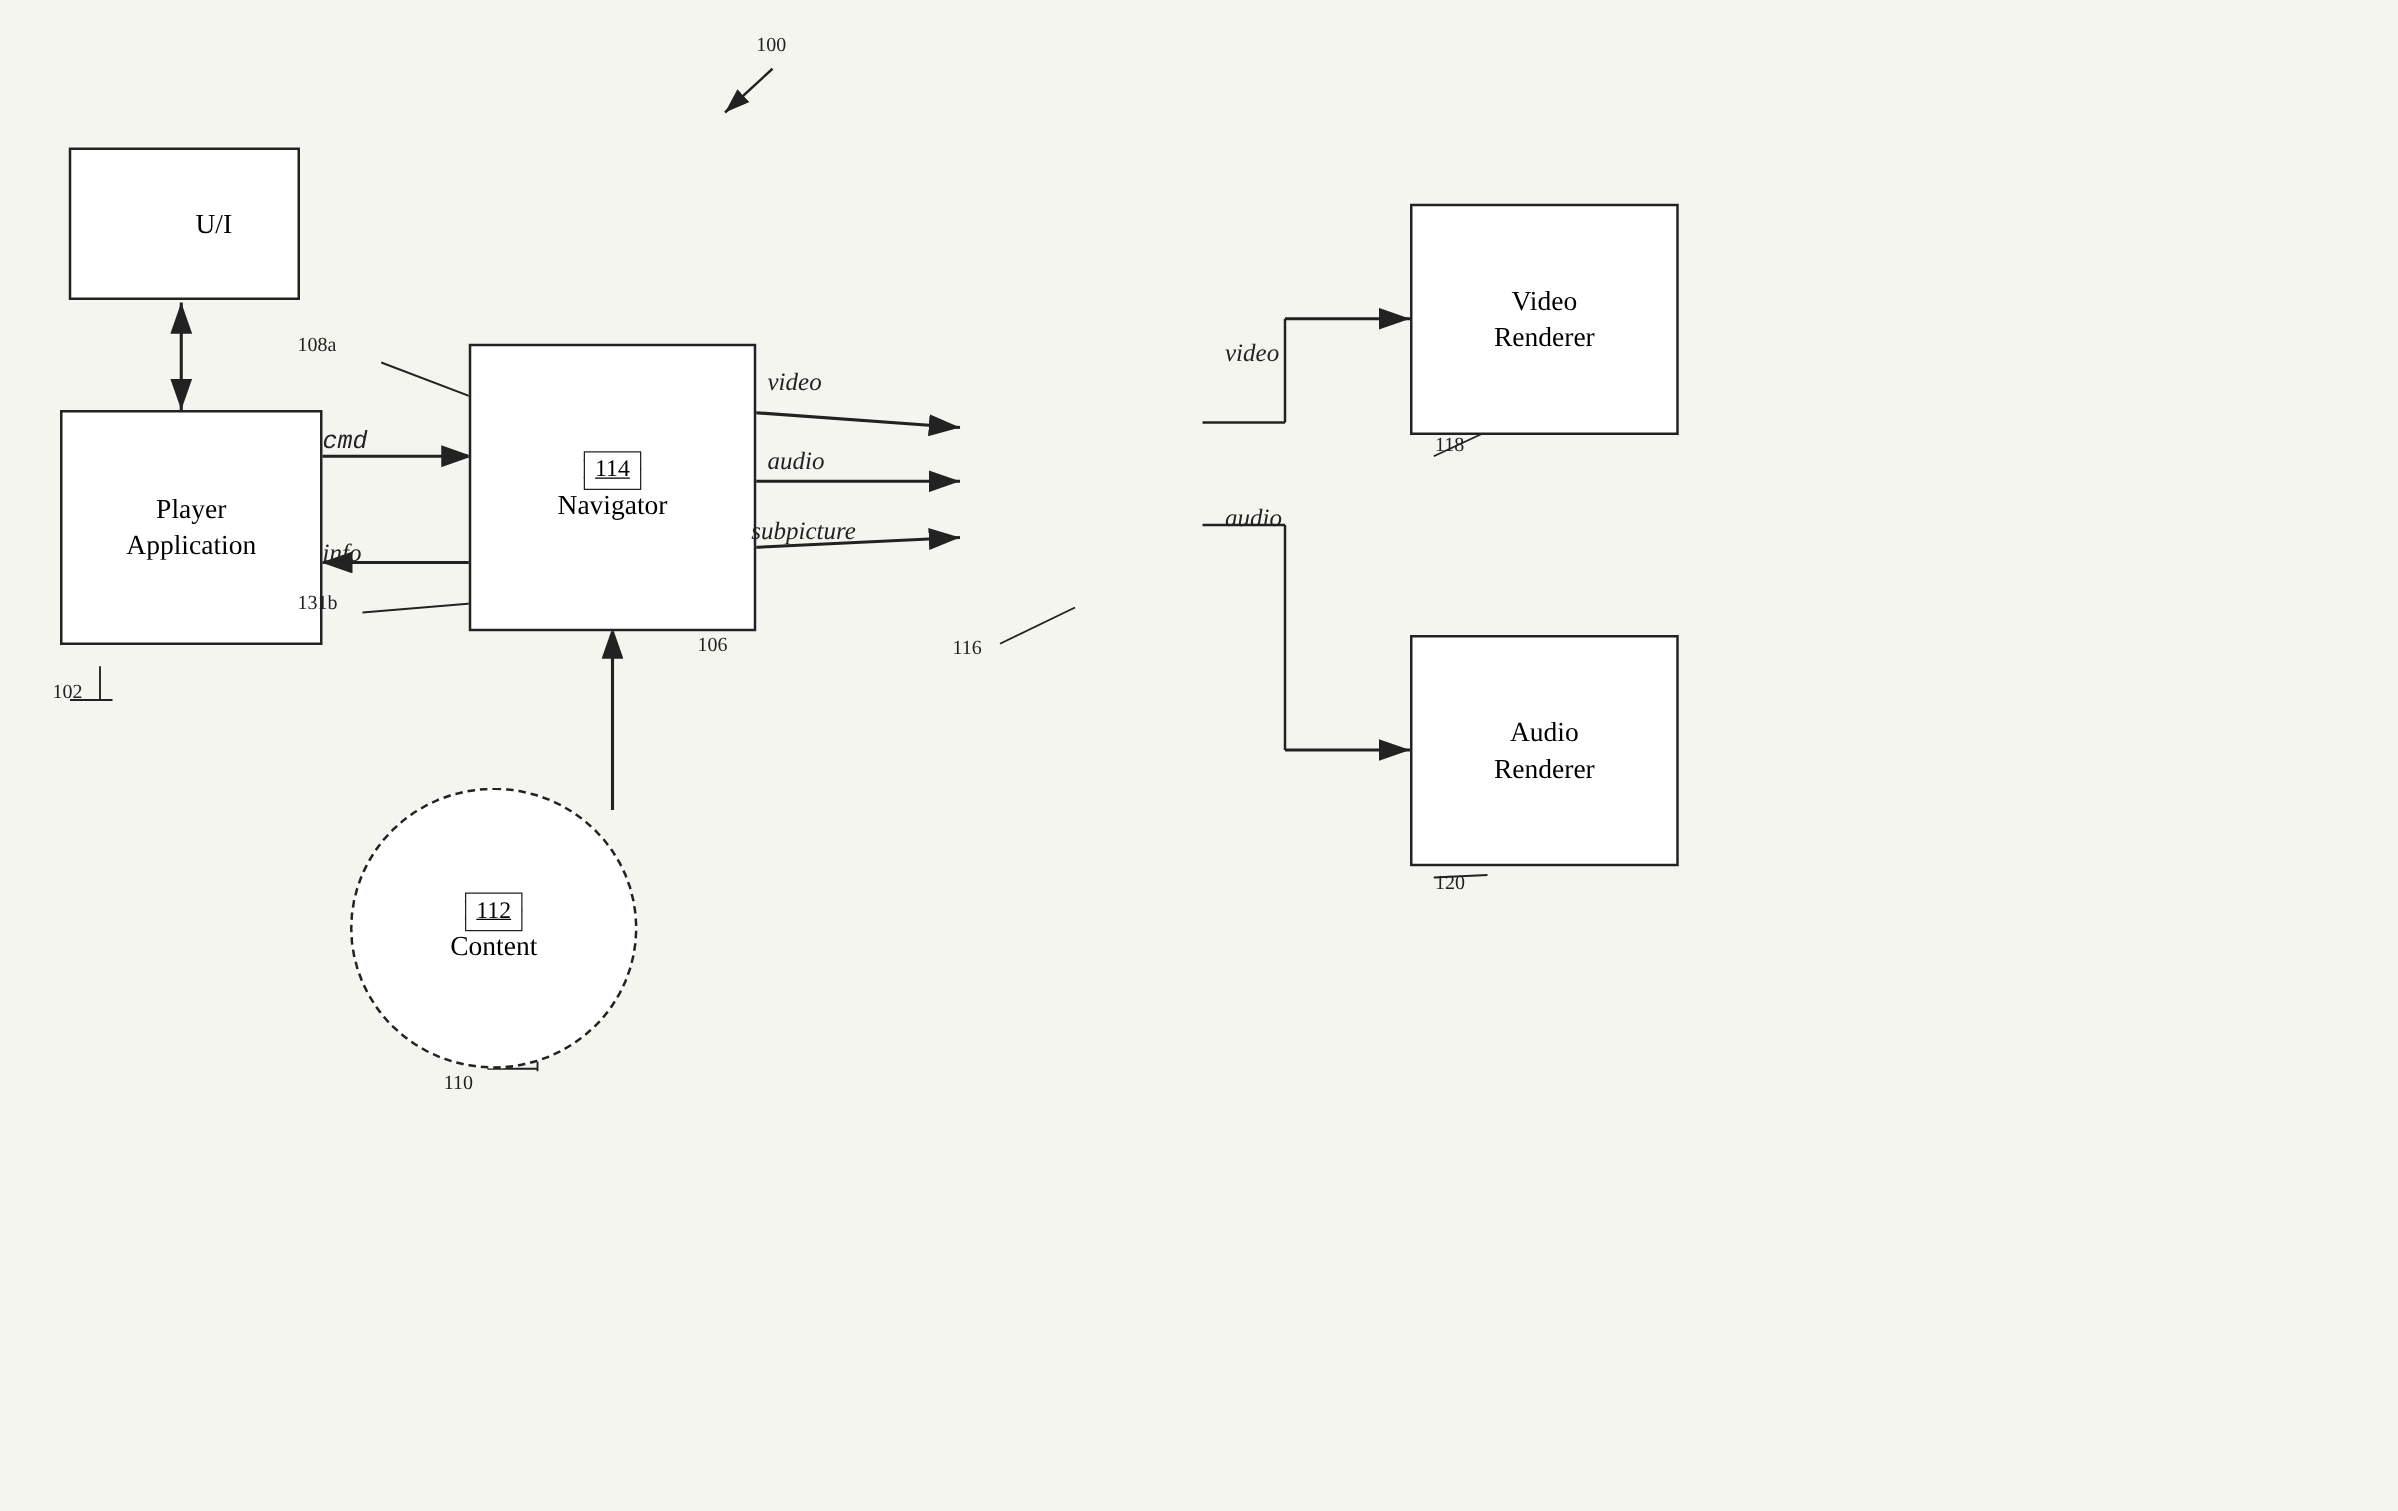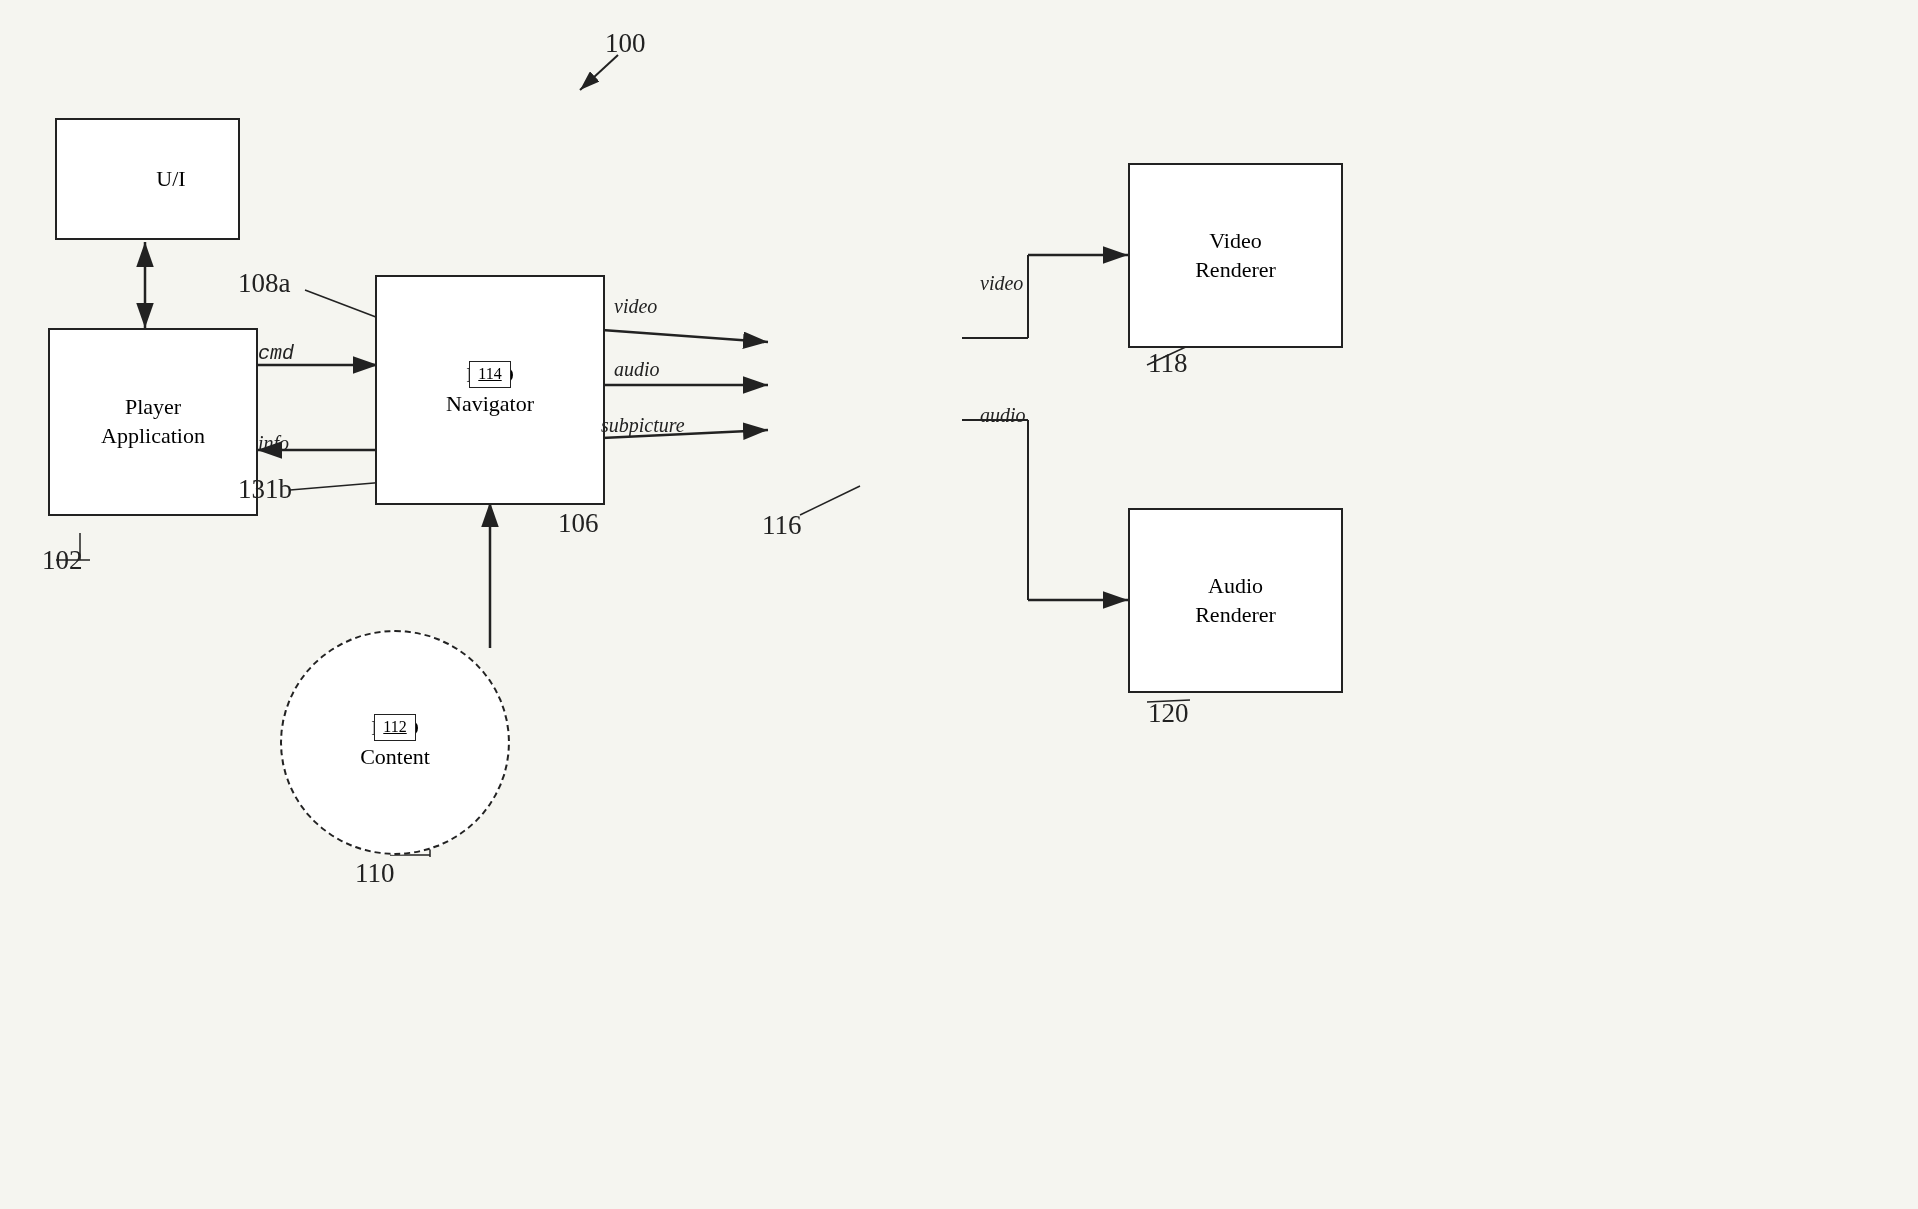--- a/index.html
+++ b/index.html
@@ -39,36 +39,36 @@
       display: flex;
       align-items: center;
       justify-content: center;
       text-align: center;
       font-size: 22px;
       line-height: 1.3;
     }
 
     .label {
       position: absolute;
-      font-size: 27px;
+      font-size: 16px;
       color: #222;
       white-space: nowrap;
     }
 
     .label-italic {
       font-style: italic;
       font-size: 20px;
     }
 
     
     .sub-label {
       position: absolute;
       border: 1.5px solid #222;
       padding: 2px 8px;
-      font-size: 16px;
+      font-size: 19px;
       background: #fff;
       text-decoration: underline;
     }
 
     svg.arrows {
       position: absolute;
       top: 0; left: 0;
       width: 1918px;
       height: 1209px;
       pointer-events: none;

